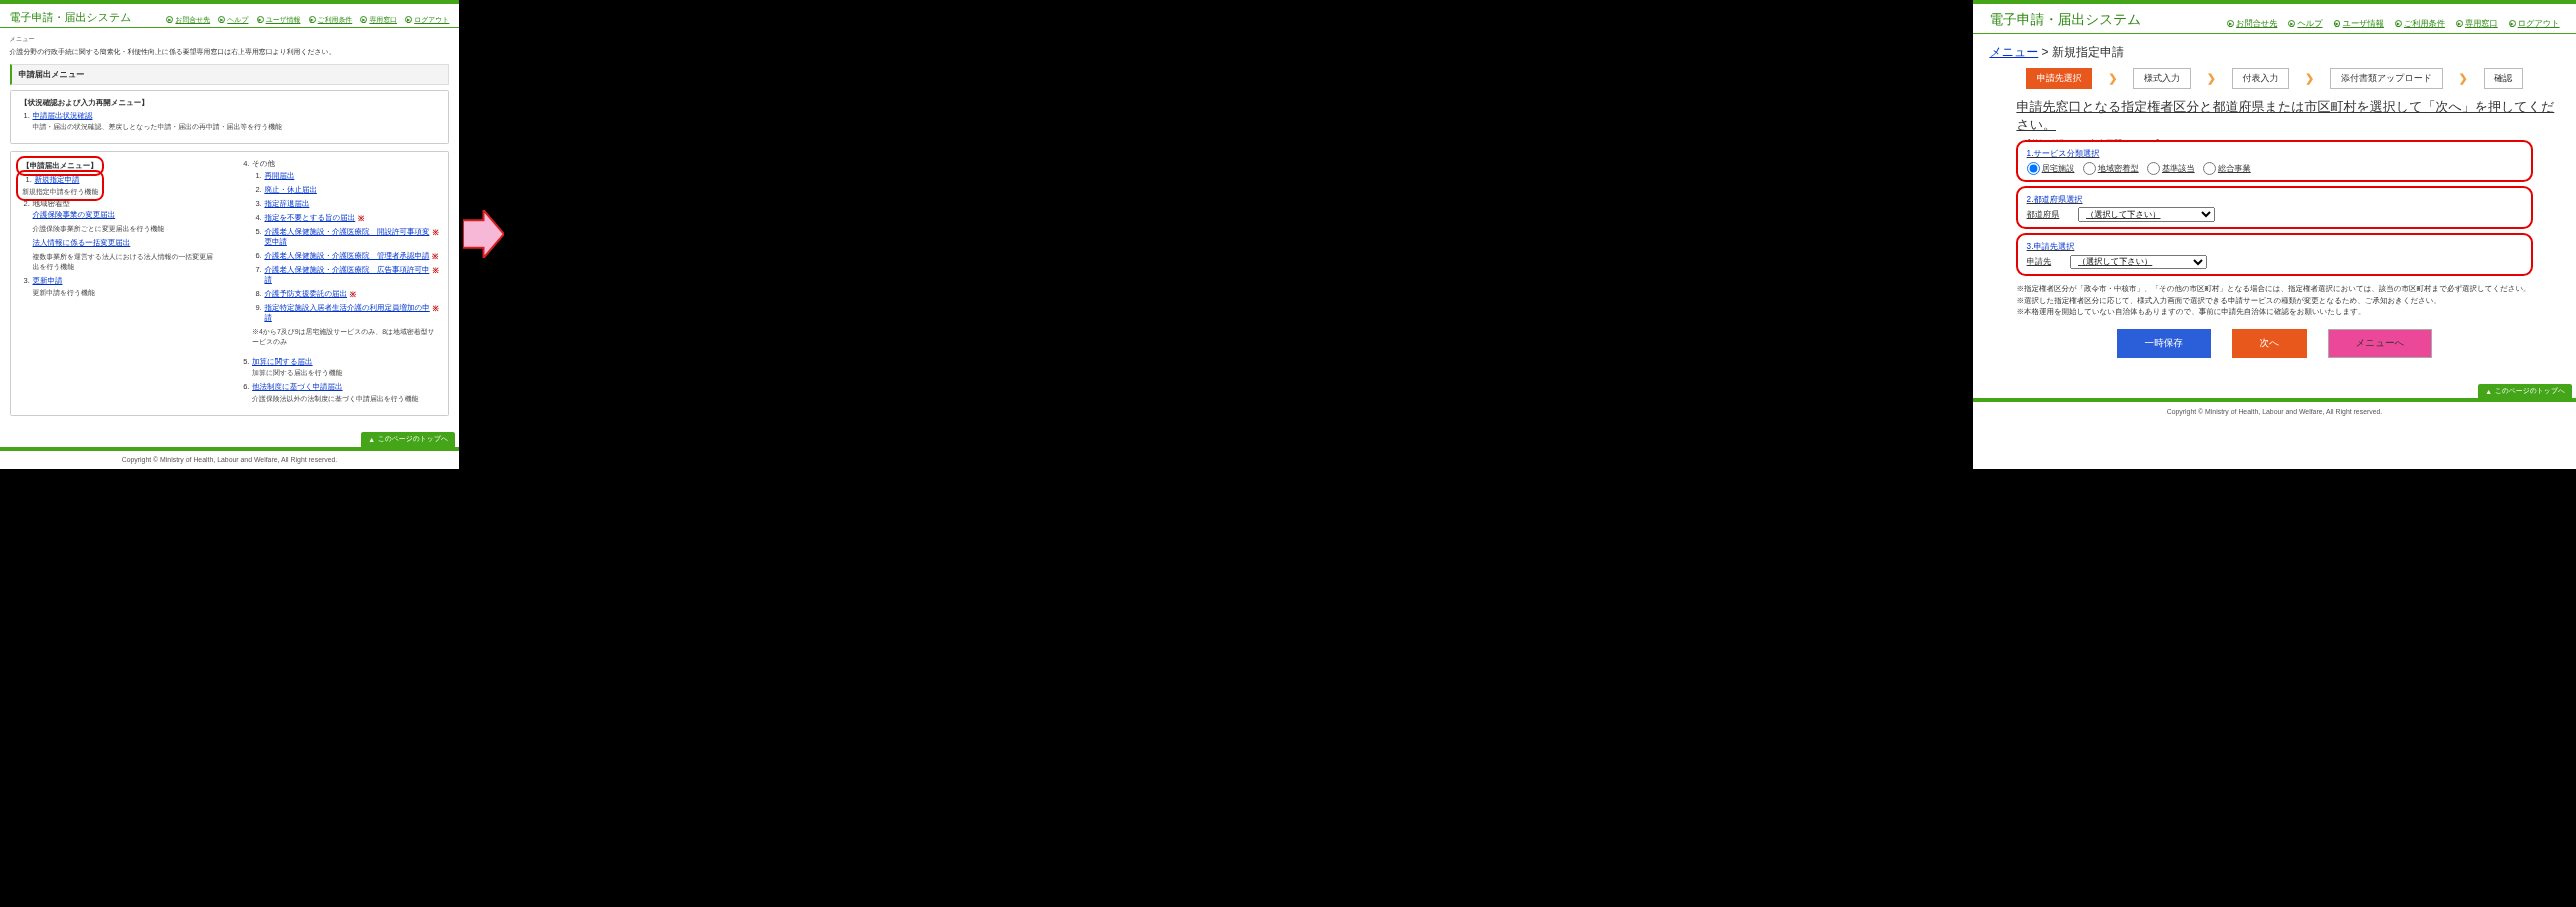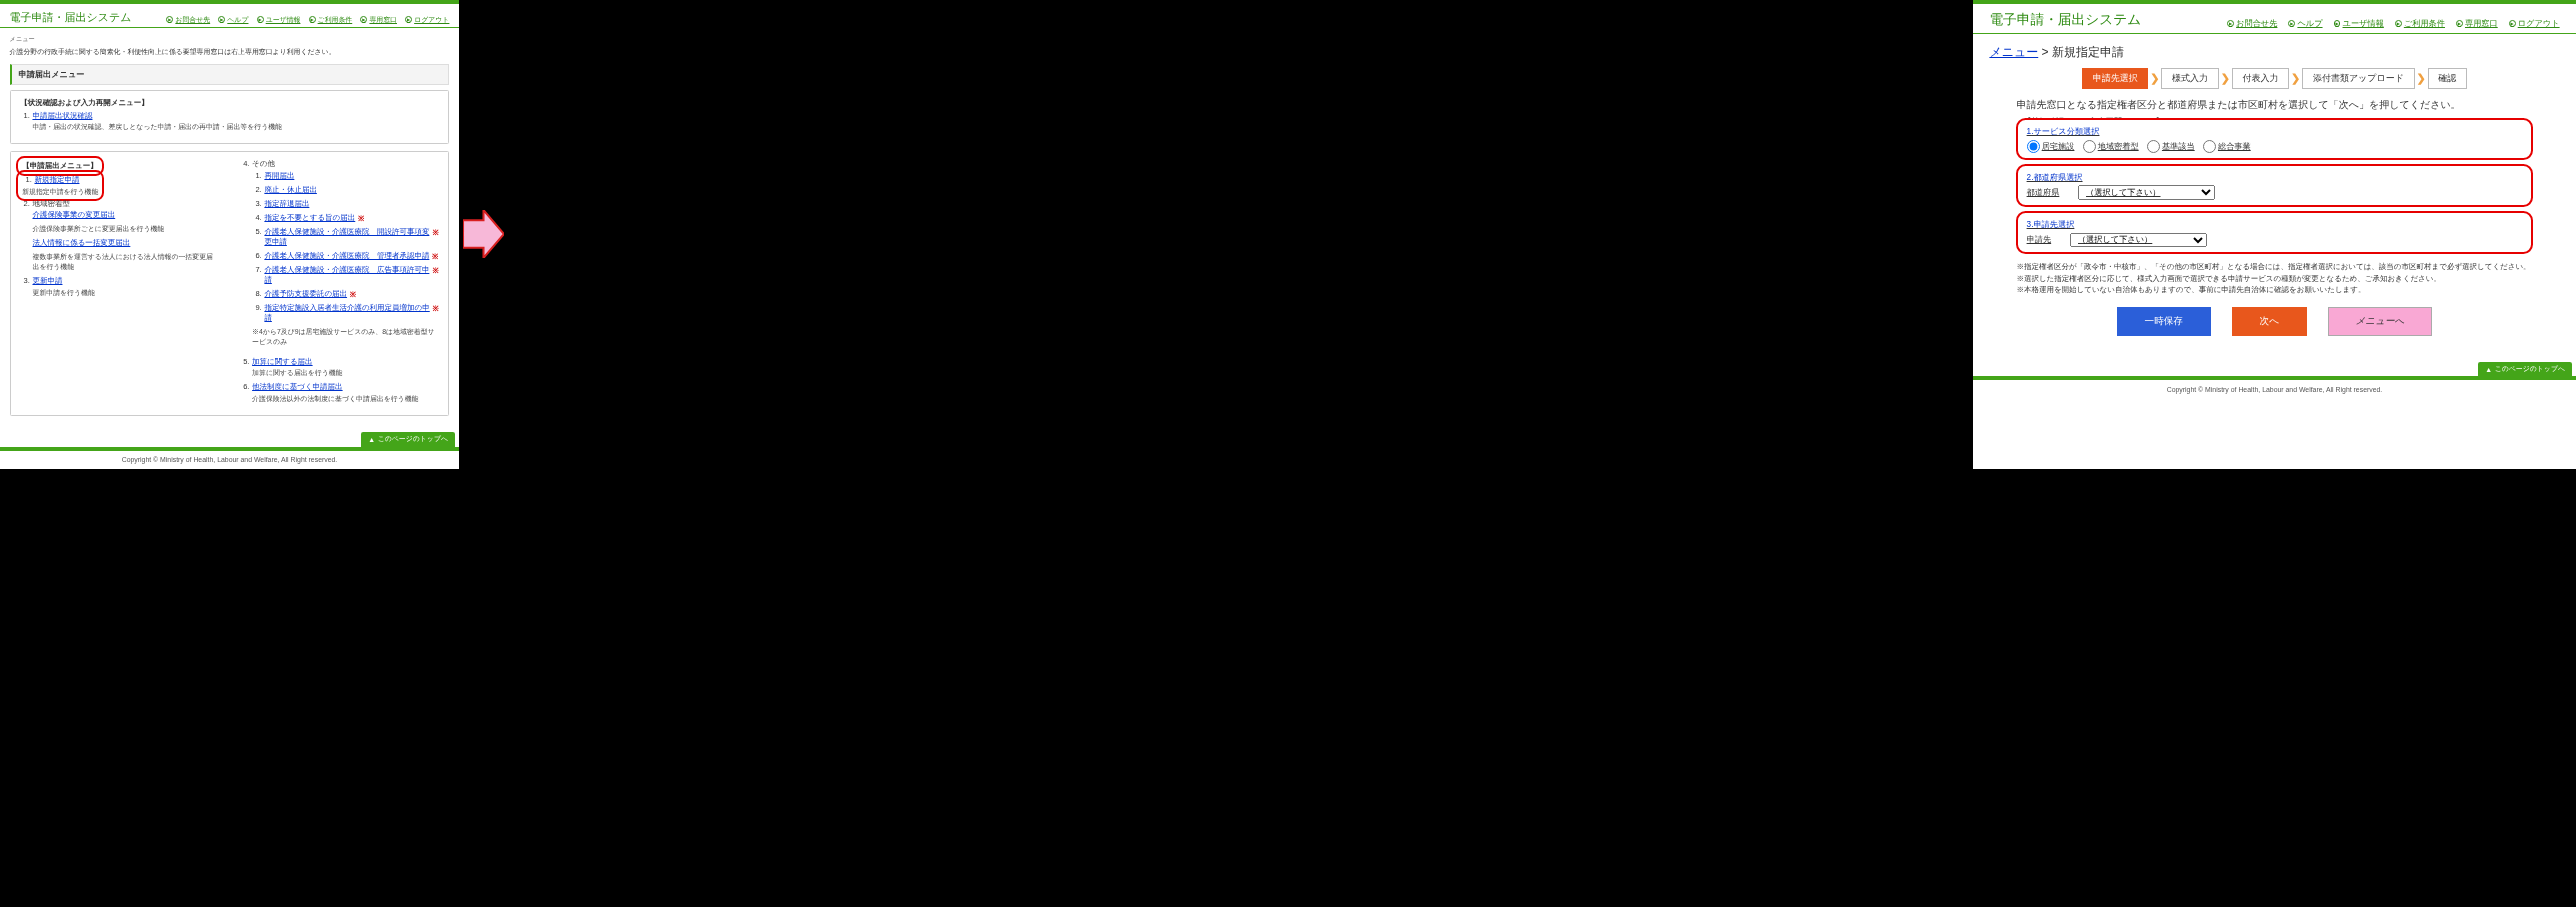--- a/index.html
+++ b/index.html
@@ -36,37 +36,37 @@
   .li-num .n { width: 9.6px; flex-shrink: 0; text-align: right; }
   .sub { margin-left: 12.3px; margin-bottom: 4.1px; }
   .red-asterisk { color: #cc0000; font-weight: bold; }
   .red-box { border: 2.7px solid #e60000; border-radius: 8.2px; padding: 2.7px 4.1px; margin: -2.7px -4.1px; display: inline-block; }
   .to-top { background: #44a519; color: #fff; font-size: 6.9px; padding: 2.1px 6.9px; border-radius: 2.1px 2.1px 0 0; float: right; margin-right: 4.1px; display: inline-flex; align-items: center; gap: 2.7px; }
   .footer-line { clear: both; height: 4.1px; background: #44a519; }
   .copyright { text-align: center; font-size: 6.9px; padding: 5.5px; color: #555; background: #fff; }
   
   .breadcrumb { font-size: 12px; margin-bottom: 6.9px; }
   .breadcrumb a { color: #0033cc; text-decoration: underline; }
-  .progress { display: flex; align-items: center; justify-content: center; gap: 2px; margin-bottom: 8.2px; }
+  .progress { display: flex; align-items: center; justify-content: center; gap: 16px; margin-bottom: 8.2px; }
   .step { border: 0.7px solid #bbb; padding: 3.4px 9.6px; font-size: 9px; background: #fff; color: #333; }
   .step.active { background: #e8571c; color: #fff; border-color: #e8571c; }
   .chev { color: #f0a040; font-size: 11px; font-weight: bold; }
-  .instr { font-size: 10px; margin: 6.9px 0 6.9px 27px; }
+  .instr { font-size: 13px; margin: 6.9px 0 6.9px 27px; text-decoration: underline; }
   .form-box { border: 2.7px solid #e60000; border-radius: 9.6px; padding: 5.5px 8.2px; margin: 4.1px 27px; text-decoration: underline; }
   .form-sec-title { color: #0033cc; font-size: 8.2px; margin-bottom: 2.7px; }
   .radio-row { display: flex; gap: 8.2px; align-items: center; font-size: 8.2px; }
   .radio-row label { display: flex; align-items: center; gap: 2.1px; }
   .sel-row { display: flex; align-items: center; gap: 19px; font-size: 8.2px; }
   .sel-row select { font-size: 8.2px; padding: 0.7px 2.7px; min-width: 137px; }
   .notes { font-size: 7.5px; color: #333; margin: 6.9px 27px; line-height: 1.5; }
   .btns { display: flex; justify-content: center; gap: 20.6px; margin: 12.3px 0; }
   .btn { padding: 6.9px 27px; font-size: 9.6px; border: 0.7px solid #aaa; cursor: pointer; text-align: right; }
   .btn.save { background: #2b5fd9; color: #fff; border-color: #2b5fd9; }
   .btn.next { background: #e8571c; color: #fff; border-color: #e8571c; }
-  .btn.menu { background: #f9a8d4; color: #333; font-style: italic; }
+  .btn.menu { background: #ec4899; color: #333; }
   .spacer-black { background:#000; flex:1; }
 </style>
 </head>
 <body>
 
 <div class="stage">
 
   <div class="pane pane-left">
     <div class="topbar"></div>
     <div class="header">

